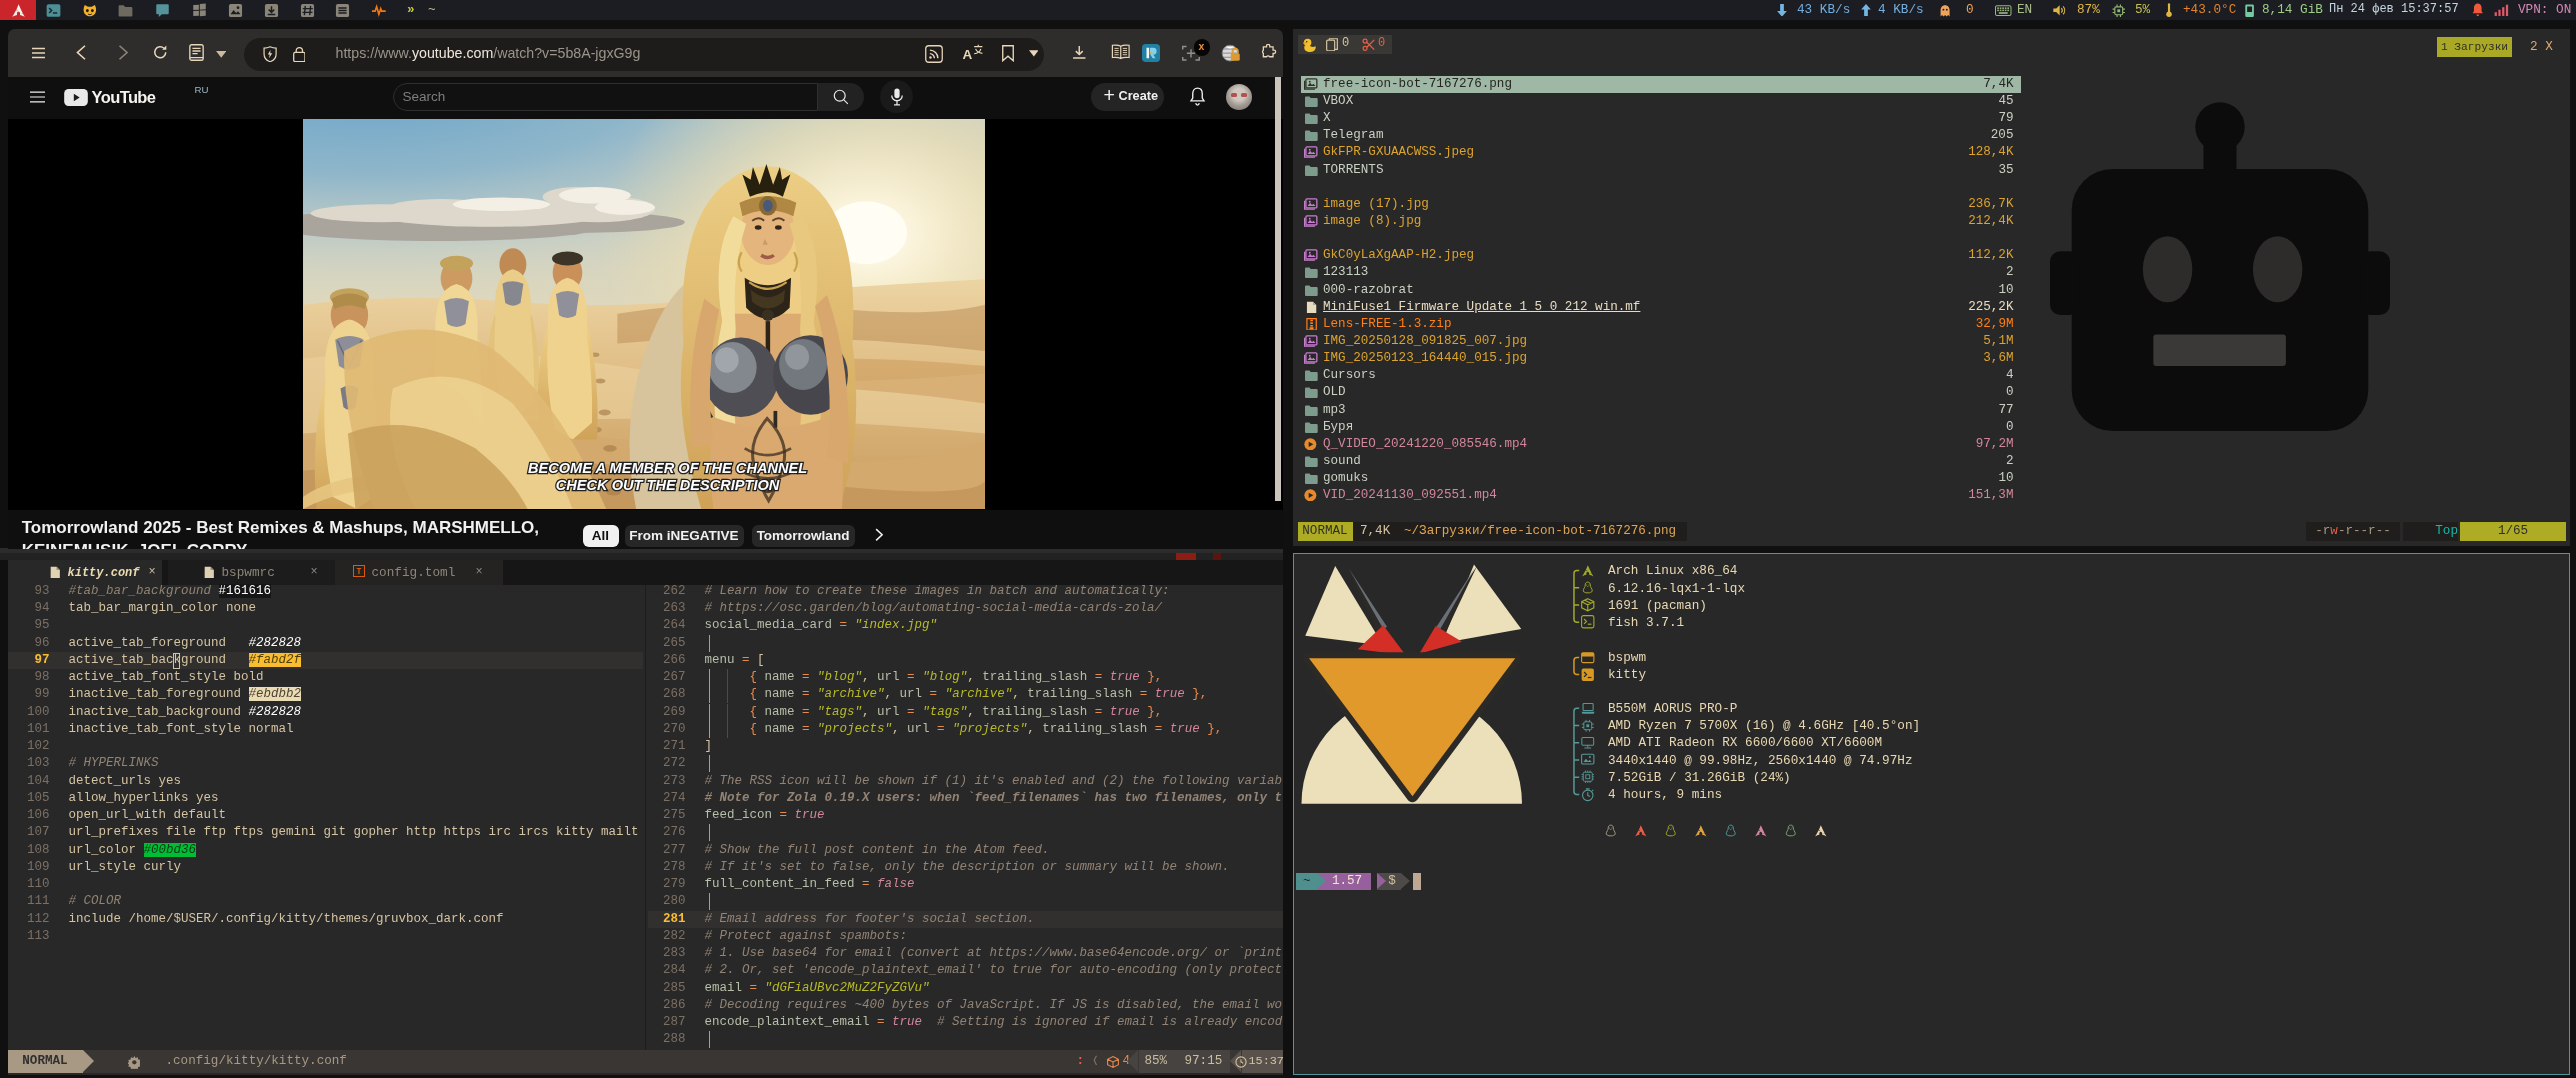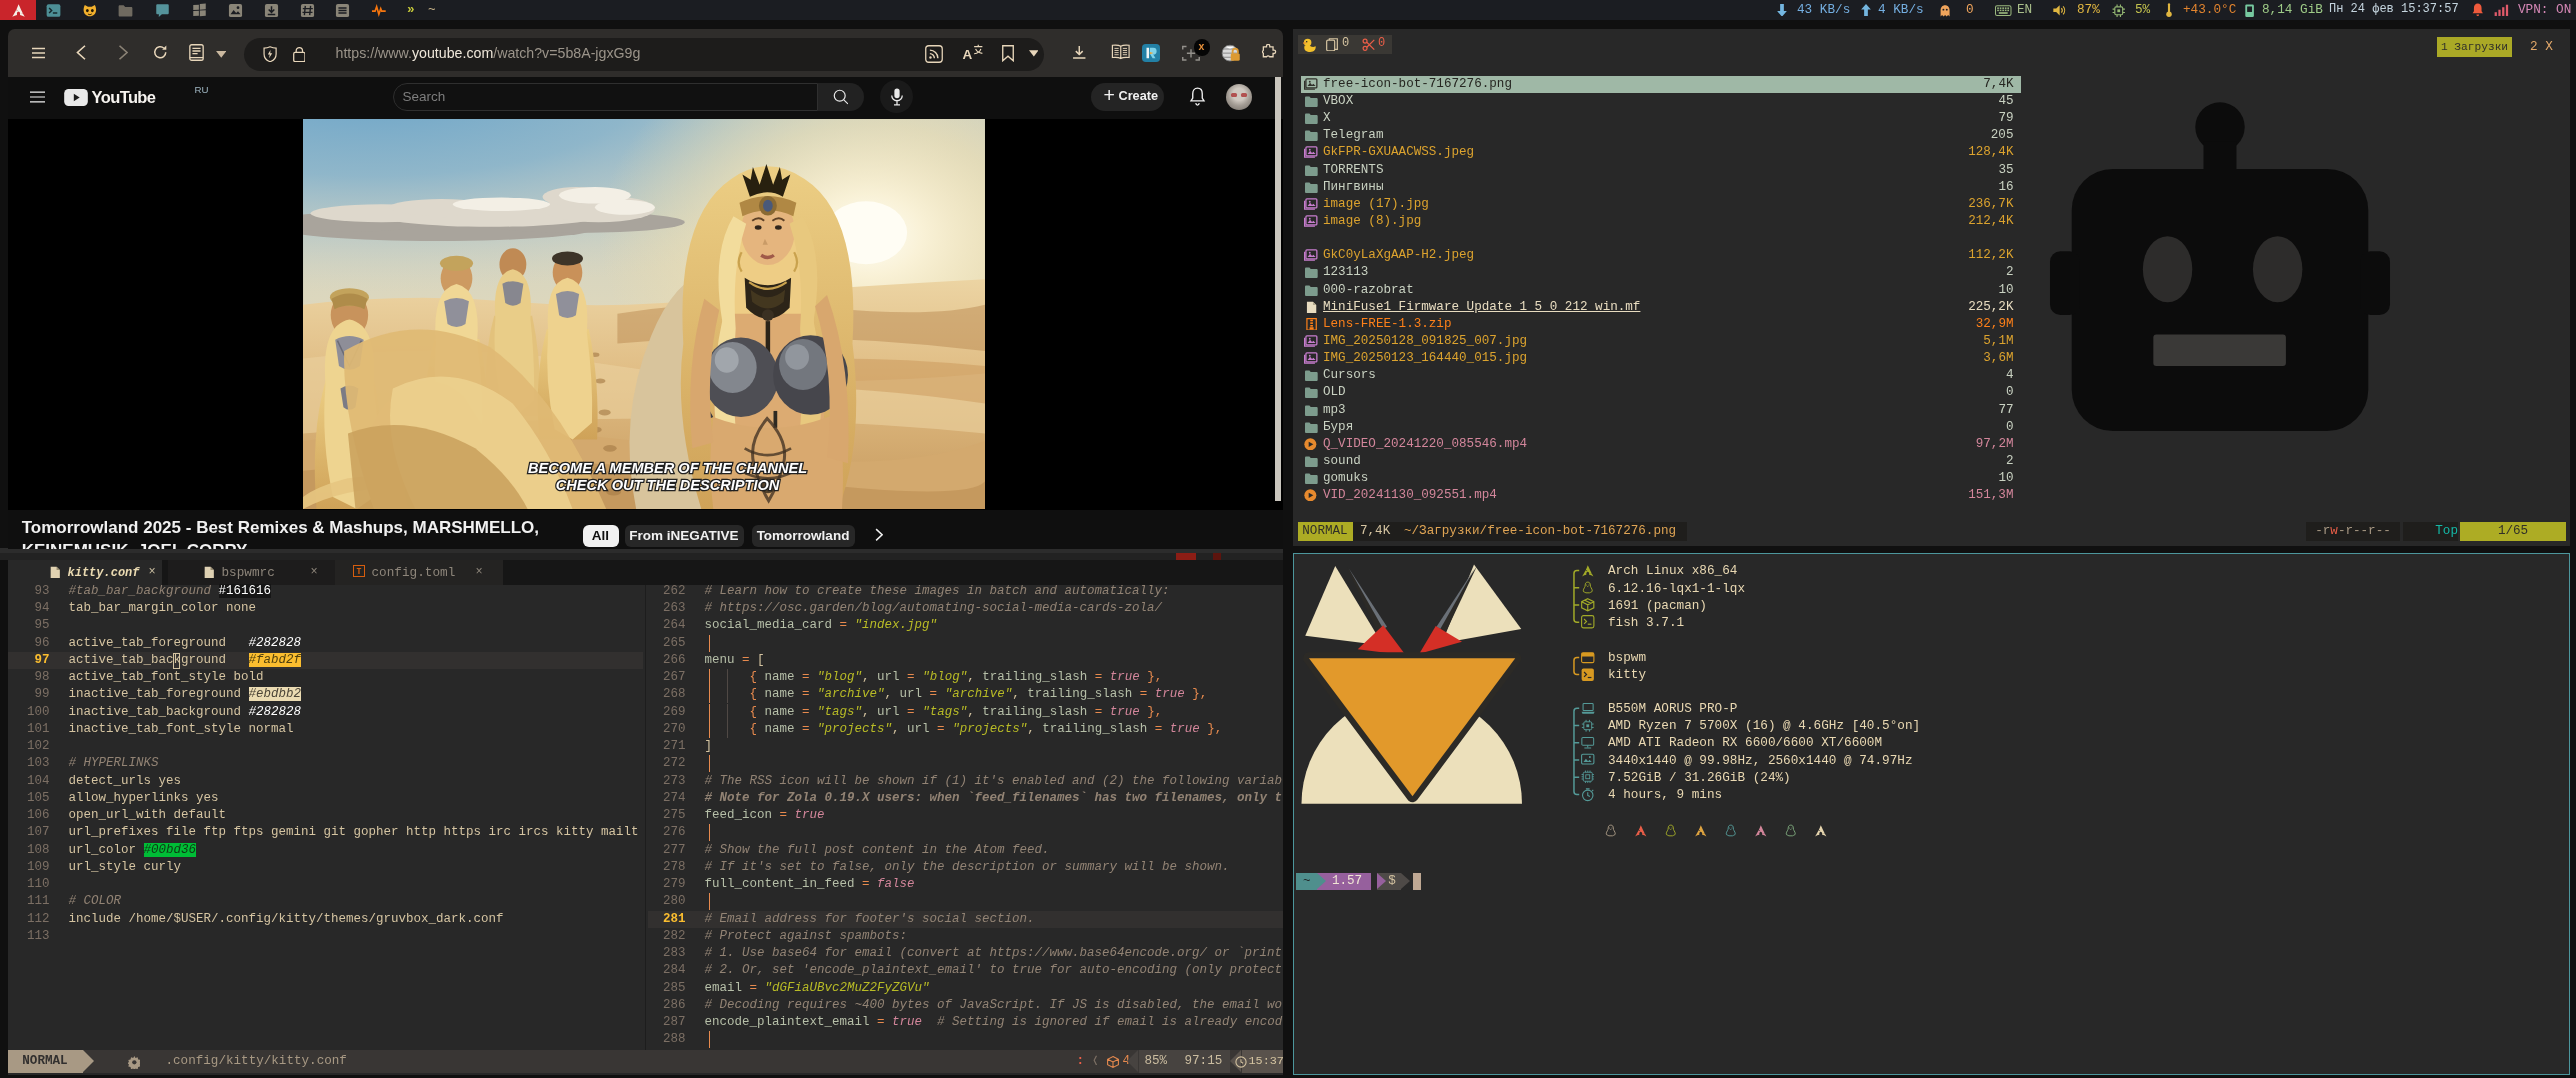--- a/index.html
+++ b/index.html
@@ -537,23 +537,20 @@
       </svg><span class="abs" style="left:22.5px;">Telegram</span><span class="abs" style="left:524px;width:189px;text-align:right;">205</span></div>
   <div class="yrow" style="top:115px;left:7.5px;width:720px;color:#dca32e;"><svg class="abs" style="left:3.7px;top:2.2px;" width="13.5" height="12.7" viewBox="0 0 21 19">
         <rect x="3" y="1" width="17" height="14" rx="1.5" fill="none" stroke="#c77dce" stroke-width="2"></rect>
         <path d="M1 4 v13 h16" stroke="#c77dce" stroke-width="2" fill="none"></path>
         <path fill="#c77dce" d="M5.5 12 l4-5 3 3.5 2-2 3.5 3.5z"></path>
         <circle cx="9" cy="5.5" r="1.4" fill="#c77dce"></circle>
       </svg><span class="abs" style="left:22.5px;">GkFPR-GXUAACWSS.jpeg</span><span class="abs" style="left:524px;width:189px;text-align:right;">128,4K</span></div>
   <div class="yrow" style="top:133px;left:7.5px;width:720px;color:#c9d2c2;"><svg class="abs" style="left:4.5px;top:3px;" width="12.7" height="11.2" viewBox="0 0 20 17">
         <path fill="#7d9c8d" d="M0 2.5 C0 1.4.8.5 2 .5 h5 l2 2.5 H18 c1.2 0 2 .9 2 2 v10 c0 1.1-.8 2-2 2 H2 c-1.2 0-2-.9-2-2 z"></path>
       </svg><span class="abs" style="left:22.5px;">TORRENTS</span><span class="abs" style="left:524px;width:189px;text-align:right;">35</span></div>
-  <div class="yrow" style="top:150px;left:7.5px;width:720px;color:#c9d2c2;"><svg class="abs" style="left:4.5px;top:3px;" width="12.7" height="11.2" viewBox="0 0 20 17">
-        <path fill="#7d9c8d" d="M0 2.5 C0 1.4.8.5 2 .5 h5 l2 2.5 H18 c1.2 0 2 .9 2 2 v10 c0 1.1-.8 2-2 2 H2 c-1.2 0-2-.9-2-2 z"></path>
-      </svg><span class="abs" style="left:22.5px;">Пингвины</span><span class="abs" style="left:524px;width:189px;text-align:right;">16</span></div>
   <div class="yrow" style="top:167px;left:7.5px;width:720px;color:#dca32e;"><svg class="abs" style="left:3.7px;top:2.2px;" width="13.5" height="12.7" viewBox="0 0 21 19">
         <rect x="3" y="1" width="17" height="14" rx="1.5" fill="none" stroke="#c77dce" stroke-width="2"></rect>
         <path d="M1 4 v13 h16" stroke="#c77dce" stroke-width="2" fill="none"></path>
         <path fill="#c77dce" d="M5.5 12 l4-5 3 3.5 2-2 3.5 3.5z"></path>
         <circle cx="9" cy="5.5" r="1.4" fill="#c77dce"></circle>
       </svg><span class="abs" style="left:22.5px;">image (17).jpg</span><span class="abs" style="left:524px;width:189px;text-align:right;">236,7K</span></div>
   <div class="yrow" style="top:184px;left:7.5px;width:720px;color:#dca32e;"><svg class="abs" style="left:3.7px;top:2.2px;" width="13.5" height="12.7" viewBox="0 0 21 19">
         <rect x="3" y="1" width="17" height="14" rx="1.5" fill="none" stroke="#c77dce" stroke-width="2"></rect>
         <path d="M1 4 v13 h16" stroke="#c77dce" stroke-width="2" fill="none"></path>
         <path fill="#c77dce" d="M5.5 12 l4-5 3 3.5 2-2 3.5 3.5z"></path>

